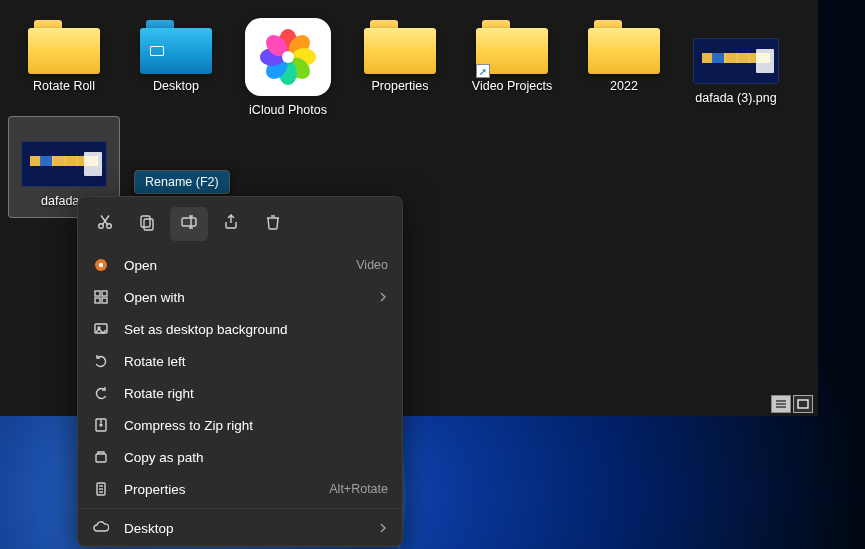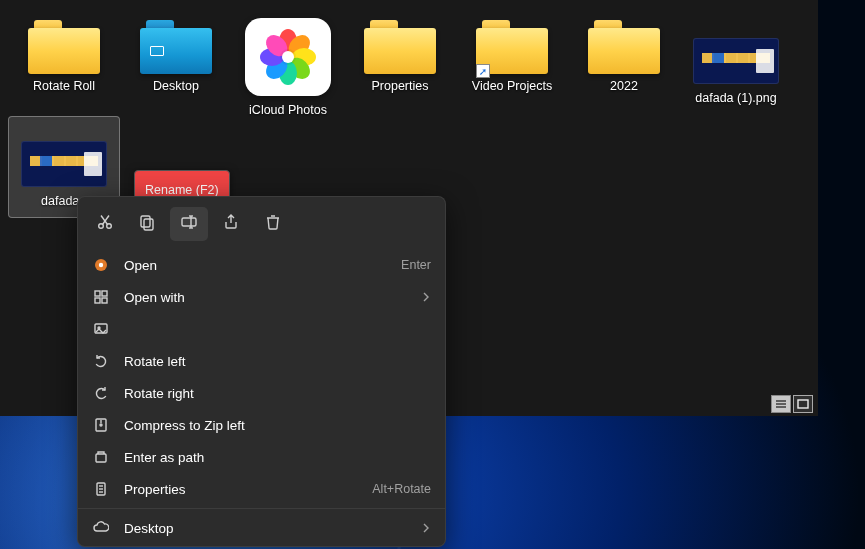--- a/index.html
+++ b/index.html
@@ -19,30 +19,30 @@
 .desktop-folder-blue .folder-front { background:linear-gradient(180deg,#35bfef 0%,#1597d4 60%,#0d78b6 100%); }
 .monitor-icon-inner { position:absolute; left:10px; top:18px; width:14px; height:10px; border:1.5px solid #fff; border-radius:1px; }
 .icloud-tile { width:86px; height:78px; background:#fff; border-radius:16px; display:flex; align-items:center; justify-content:center; margin-bottom:6px; box-shadow:0 2px 6px rgba(0,0,0,0.4); position: relative; }
 .icloud-flower { position: relative; width: 56px; height: 56px; }
 .petal { position:absolute; width:18px; height:24px; border-radius:50%; left:50%; top:50%; transform-origin:50% 100%; }
 .thumb { width:86px; height:46px; background:#0a1850; border-radius:3px; position:relative; overflow:hidden; margin-bottom:6px; border:1px solid rgba(255,255,255,0.1); margin-top:20px; }
 .thumb-bar { position:absolute; left:8px; top:14px; right:8px; height:10px; background:linear-gradient(90deg,#f0c050,#f0c050 15%,#3a6fc0 15%,#3a6fc0 30%,#f0c050 30%,#f0c050 45%,#f0c050 45%,#f0c050 60%,#f0c050 60%); display:flex; gap:2px; }
 .thumb-bar span { width:10px; height:10px; background:#e8b848; }
 .thumb-bar span:nth-child(2) { background:#2a6bc4; }
 .shortcut-badge { position:absolute; left:0; bottom:0; width:14px; height:14px; background:#fff; border:1px solid #888; display:flex; align-items:center; justify-content:center; font-size:10px; color:#1a6dd8; }
-.context-menu { position:absolute; left:77px; top:196px; width:369px; background:#2c2c2c; border-radius:8px; box-shadow:0 8px 30px rgba(0,0,0,0.6); border:1px solid rgba(255,255,255,0.08); padding-bottom:2px; }
+.context-menu { position:absolute; left:77px; top:196px; width:326px; background:#2c2c2c; border-radius:8px; box-shadow:0 8px 30px rgba(0,0,0,0.6); border:1px solid rgba(255,255,255,0.08); padding-bottom:2px; }
 .ctx-top-row { display:flex; gap:4px; padding:10px 8px 8px 8px; }
 .ctx-top-btn { width:38px; height:34px; display:flex; align-items:center; justify-content:center; border-radius:5px; color:#d0d0d0; }
 .ctx-top-btn.highlight { background:#3d3d3d; }
 .ctx-divider { height:1px; background:rgba(255,255,255,0.08); margin:3px 0; }
 .ctx-item { display:flex; align-items:center; padding:7px 14px 7px 14px; color:#fff; font-size:13.5px; cursor:default; position:relative; }
 .ctx-icon { width:18px; height:18px; margin-right:14px; display:flex; align-items:center; justify-content:center; color:#d0d0d0; }
 .ctx-shortcut { margin-left:auto; color:#a0a0a0; font-size:12.5px; }
 .ctx-chevron { margin-left:auto; color:#a0a0a0; }
-.tooltip { position:absolute; left:134px; top:170px; background:#ef4444; border:1px solid #555; border-radius:4px; color:#fff; font-size:12.5px; padding:12px 10px; box-shadow:0 2px 8px rgba(0,0,0,0.5); }
+.tooltip { position:absolute; left:134px; top:170px; background:#0c4a6e; border:1px solid #555; border-radius:4px; color:#fff; font-size:12.5px; padding:4px 10px; box-shadow:0 2px 8px rgba(0,0,0,0.5); }
 .view-toggles { position:absolute; right:5px; bottom:3px; display:flex; gap:2px; }
 .view-btn { width:20px; height:18px; background:#c8c8c8; border:1px solid #888; display:flex; align-items:center; justify-content:center; font-size:11px; color:#333; }
 .view-btn.active { background:#303030; border-color:#aaa; color:#eee; }
 svg { stroke:currentColor; fill:none; stroke-width:1.4; }
 </style>
 </head>
 <body>
 
 <div class="wallpaper"></div>
 
@@ -120,21 +120,21 @@
             <div class="thumb-bar">
               <span></span>
               <span></span>
               <span></span>
               <span></span>
               <span></span>
             </div>
             <div style="position:absolute;right:4px;top:10px;width:18px;height:24px;background:rgba(255,255,255,0.85);border-radius:1px"></div>
           </div>
         </div>
-        <div class="desktop-item-label">dafada  (1).png</div>
+        <div class="desktop-item-label">dafada  (3).png</div>
       </div>
       <div class="desktop-item selected">
         <div style="position:relative">
           <div class="thumb">
             <div class="thumb-bar">
               <span></span>
               <span></span>
               <span></span>
               <span></span>
               <span></span>
@@ -201,21 +201,21 @@
     </div>
   <div id="ctx-list">
       <div class="ctx-item">
         <span class="ctx-icon">
           <svg width="16" height="16" viewBox="0 0 16 16">
             <circle cx="8" cy="8" r="6" fill="#e07a2a" stroke="none"></circle>
             <circle cx="8" cy="8" r="2.2" fill="#fff" stroke="none"></circle>
           </svg>
         </span>
         <span>Open</span>
-        <span class="ctx-shortcut">Enter</span>
+        <span class="ctx-shortcut">Video</span>
       </div>
       <div class="ctx-item">
         <span class="ctx-icon">
           <svg width="16" height="16" viewBox="0 0 16 16">
             <rect x="2" y="2" width="5" height="5"></rect>
             <rect x="9" y="2" width="5" height="5"></rect>
             <rect x="2" y="9" width="5" height="5"></rect>
             <rect x="9" y="9" width="5" height="5"></rect>
           </svg>
         </span>
@@ -225,20 +225,21 @@
           </svg></span>
       </div>
       <div class="ctx-item">
         <span class="ctx-icon">
           <svg width="16" height="16" viewBox="0 0 16 16">
             <rect x="2" y="3" width="12" height="9" rx="1"></rect>
             <circle cx="6" cy="7" r="1"></circle>
             <path d="M3 11l3-3 4 4 3-3"></path>
           </svg>
         </span>
+        <span>Set as desktop background</span>
       </div>
       <div class="ctx-item">
         <span class="ctx-icon">
           <svg width="16" height="16" viewBox="0 0 16 16">
             <path d="M4 5a5 5 0 11-.8 6"></path>
             <path d="M4 2v3h3"></path>
           </svg>
         </span>
         <span>Rotate left</span>
       </div>
@@ -252,30 +253,30 @@
         <span>Rotate right</span>
       </div>
       <div class="ctx-item">
         <span class="ctx-icon">
           <svg width="16" height="16" viewBox="0 0 16 16">
             <rect x="3" y="2" width="10" height="12" rx="1"></rect>
             <line x1="8" y1="3" x2="8" y2="6"></line>
             <circle cx="8" cy="8" r="1"></circle>
           </svg>
         </span>
-        <span>Compress to Zip left</span>
+        <span>Compress to Zip right</span>
       </div>
       <div class="ctx-item">
         <span class="ctx-icon">
           <svg width="16" height="16" viewBox="0 0 16 16">
             <rect x="3" y="5" width="10" height="8" rx="1"></rect>
             <path d="M5 5V3h6v2"></path>
           </svg>
         </span>
-        <span>Enter as path</span>
+        <span>Copy as path</span>
       </div>
       <div class="ctx-item">
         <span class="ctx-icon">
           <svg width="16" height="16" viewBox="0 0 16 16">
             <rect x="4" y="2" width="8" height="12" rx="1"></rect>
             <line x1="6" y1="5" x2="10" y2="5"></line>
             <line x1="6" y1="8" x2="10" y2="8"></line>
             <line x1="6" y1="11" x2="10" y2="11"></line>
           </svg>
         </span>

